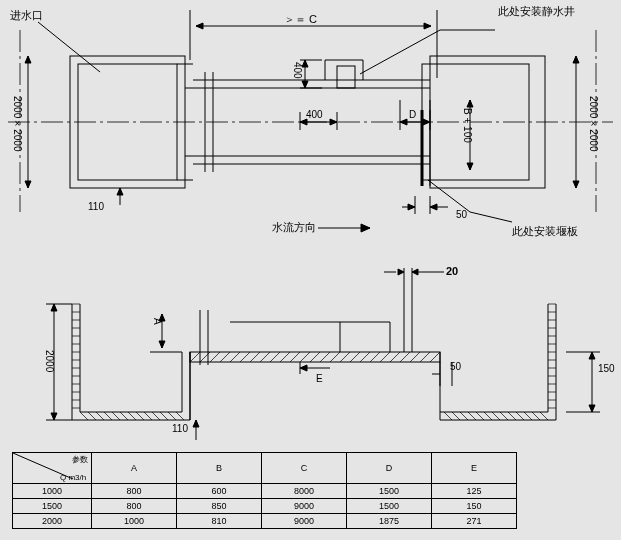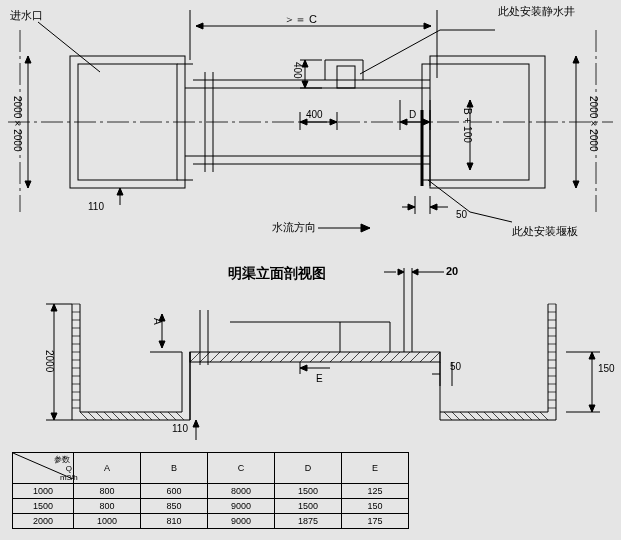--- a/index.html
+++ b/index.html
@@ -3,21 +3,21 @@
 <meta charset="utf-8">
 <style>
   html,body{margin:0;padding:0;background:#ffffff;}
   body{font-family:"Liberation Sans",sans-serif;}
   #root{position:relative;width:621px;height:540px;overflow:hidden;background:#e5e5e5;}
   .lbl{position:absolute;font-size:10px;color:#000;white-space:nowrap;line-height:1;}
   .lbl.cn{font-family:"DejaVu Sans",sans-serif;font-size:11px;}
   .vert{writing-mode:vertical-rl;text-orientation:mixed;}
   svg{position:absolute;left:0;top:0;}
   table.dims{position:absolute;left:12px;top:452px;border-collapse:collapse;font-size:9px;}
-  table.dims td,table.dims th{border:1px solid #000;text-align:center;padding:2px 0;font-weight:normal;}
+  table.dims td,table.dims th{border:1px solid #000;text-align:center;padding:2px 9px;font-weight:normal;}
   .tcorner{position:relative;width:60px;height:26px;padding:0;}
   .tcorner .d{position:absolute;left:0;top:0;width:60px;height:26px;}
   .tcorner .p1{position:absolute;right:3px;top:1px;font-size:8px;}
   .tcorner .p2{position:absolute;left:3px;bottom:1px;font-size:8px;margin-left:44px;}
   .titlebox{position:absolute;left:410px;top:452px;width:198px;height:76px;border:1px solid #000;
             display:flex;flex-direction:column;align-items:center;justify-content:center;
             font-family:"DejaVu Sans",sans-serif;font-size:12px;font-weight:bold;line-height:1.5;}
   .midtitle{position:absolute;left:228px;top:265px;font-family:"DejaVu Sans",sans-serif;font-size:14px;font-weight:bold;}
 </style>
 </head>
@@ -171,21 +171,20 @@
   <div class="lbl" style="left:284px;top:14px;font-size:11px;">＞＝ C</div>
   <div class="lbl vert" style="left:292px;top:62px;">400</div>
   <div class="lbl" style="left:306px;top:110px;">400</div>
   <div class="lbl" style="left:409px;top:110px;">D</div>
   <div class="lbl vert" style="left:462px;top:108px;">B + 100</div>
   <div class="lbl" style="left:88px;top:202px;">110</div>
   <div class="lbl" style="left:456px;top:210px;">50</div>
   <div class="lbl vert" style="left:12px;top:96px;">2000×2000</div>
   <div class="lbl vert" style="left:588px;top:96px;">2000×2000</div>
 
-  <div class="midtitle">明渠立面剖视图</div>
   <div class="lbl" style="left:446px;top:266px;font-size:11px;font-weight:bold;">20</div>
   <div class="lbl vert" style="left:152px;top:318px;">A</div>
   <div class="lbl vert" style="left:44px;top:350px;">2000</div>
   <div class="lbl" style="left:172px;top:424px;">110</div>
   <div class="lbl" style="left:316px;top:374px;">E</div>
   <div class="lbl" style="left:450px;top:362px;">50</div>
   <div class="lbl" style="left:598px;top:364px;">150</div>
 
   <table class="dims">
     <thead>
@@ -220,19 +219,19 @@
         <td>9000</td>
         <td>1500</td>
         <td>150</td>
       </tr>
       <tr>
         <td>2000</td>
         <td>1000</td>
         <td>810</td>
         <td>9000</td>
         <td>1875</td>
-        <td>175</td>
+        <td>271</td>
       </tr>
     </tbody>
   </table>
 
 
 </div>
 
 </body></html>

